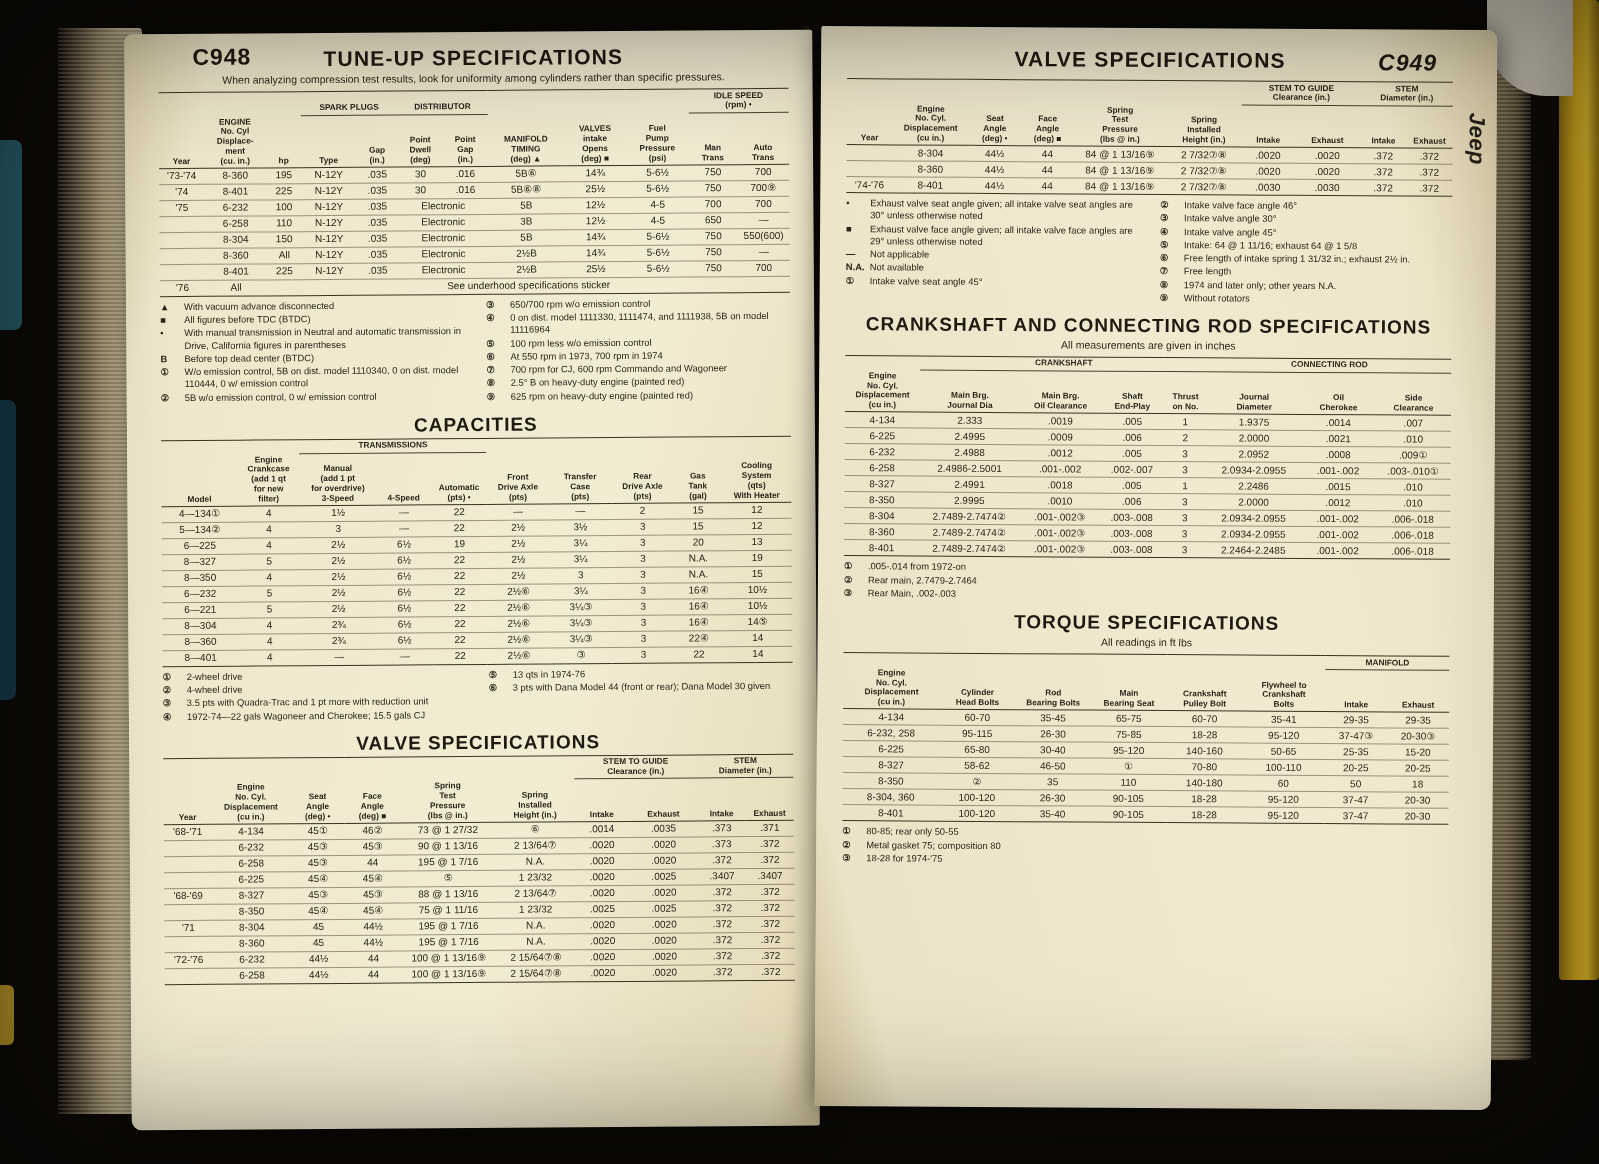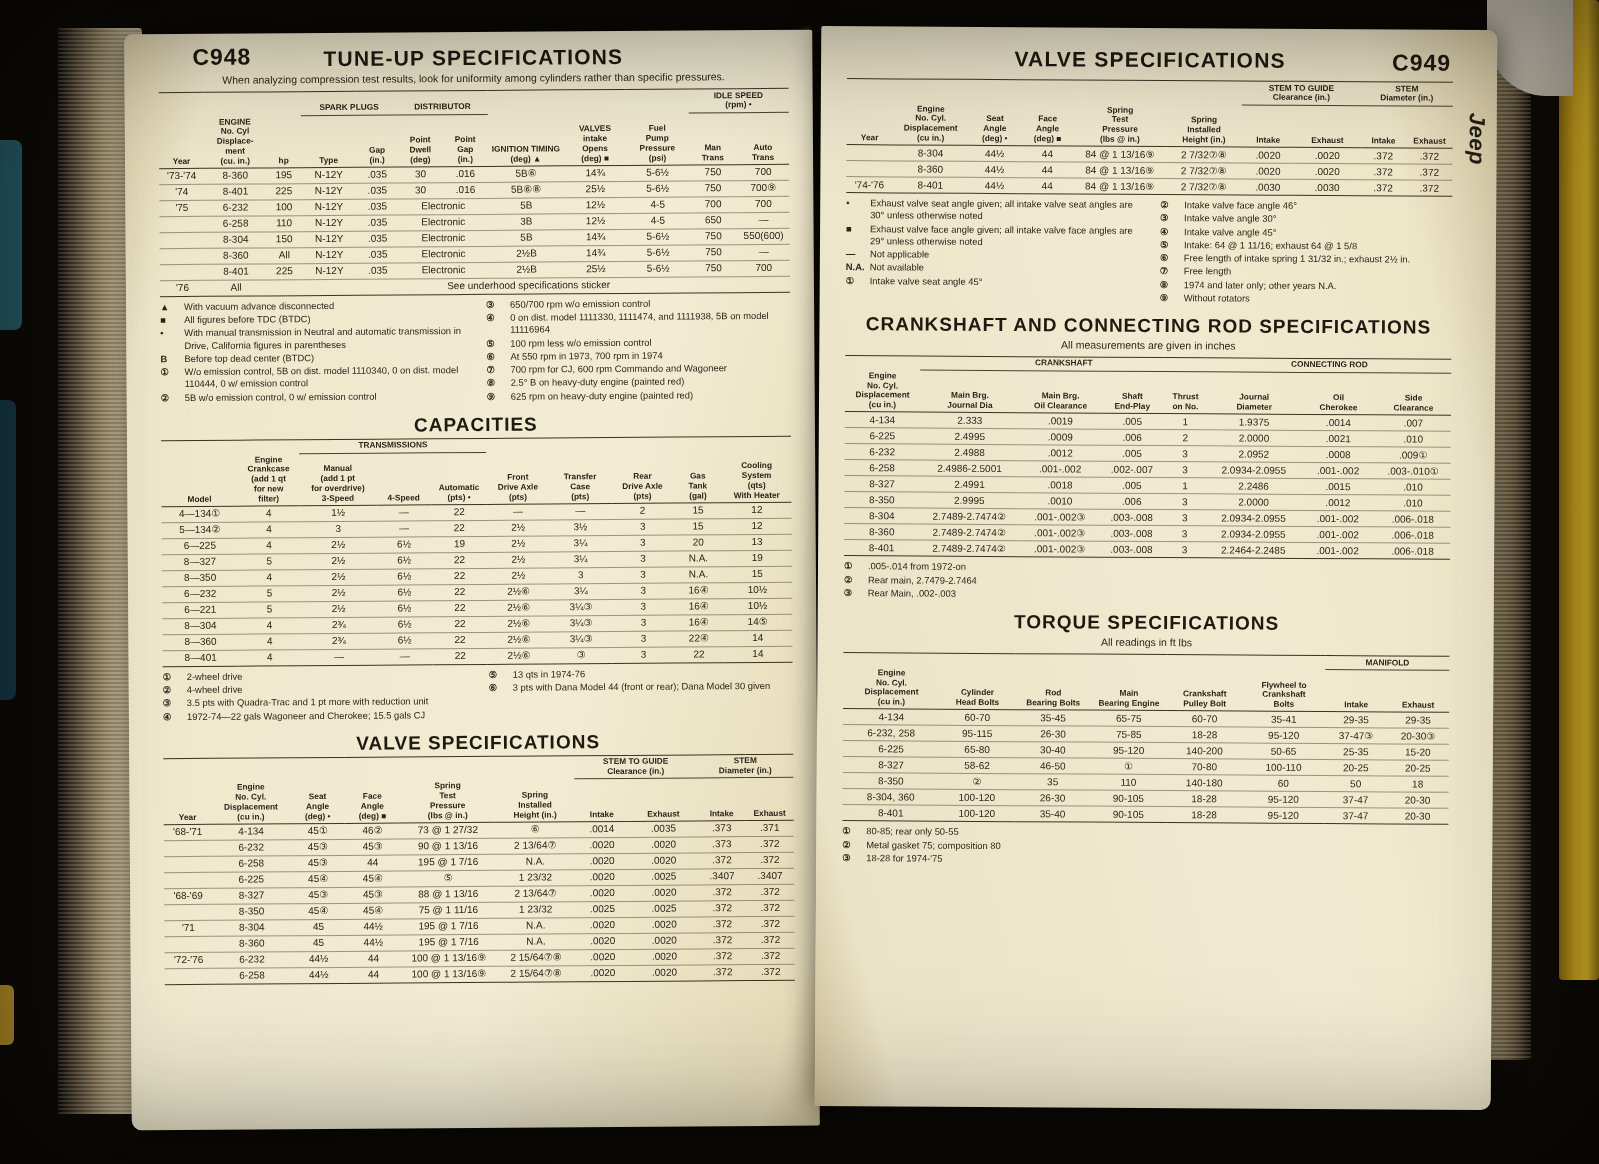--- a/index.html
+++ b/index.html
@@ -37,21 +37,21 @@
      border-radius:2px 10px 10px 2px;box-shadow:0 0 30px rgba(0,0,0,.6);
      padding:16px 44px 8px 26px;}
   
   .page-code{font-size:23px;font-weight:bold;letter-spacing:1px;color:#1f1a11;}
   h1{margin:0;font-size:21px;font-weight:bold;letter-spacing:1.2px;text-align:center;color:#1f1a11;}
   h2{margin:10px 0 2px;font-size:19px;font-weight:bold;letter-spacing:1px;text-align:center;color:#1f1a11;}
   .sub{margin:2px 0 6px;font-size:10.5px;text-align:center;color:#2b241a;}
   .head-left{position:relative;margin-bottom:2px;}
   .head-left .page-code{position:absolute;left:34px;top:-4px;}
   .head-right{display:flex;align-items:baseline;justify-content:center;position:relative;margin:4px 0 8px;}
-  .head-right .page-code{position:absolute;right:2px;top:0;}
+  .head-right .page-code{position:absolute;right:16px;top:0;font-style:italic;}
   .jeep{position:absolute;right:-6px;top:96px;transform:rotate(90deg);transform-origin:center;
      font-size:22px;font-weight:bold;font-style:italic;color:#241e14;letter-spacing:.5px;}
   
   table.spec{width:100%;border-collapse:collapse;table-layout:fixed;margin:2px 0 4px;}
   table.spec th,table.spec td{padding:1.5px 1px;text-align:center;vertical-align:bottom;color:#2b241a;}
   table.spec th{font-size:8.3px;line-height:1.18;font-weight:bold;white-space:pre-line;}
   table.spec td{font-size:10px;line-height:1.2;vertical-align:middle;}
   table.spec thead tr.cols th{border-bottom:1.6px solid #3b3223;}
   table.spec thead{border-top:1.6px solid #3b3223;}
   table.spec tbody tr + tr td{border-top:1px solid rgba(74,62,42,.5);}
@@ -120,21 +120,21 @@
             <th>hp</th>
             <th>Type</th>
             <th>Gap
 (in.)</th>
             <th>Point
 Dwell
 (deg)</th>
             <th>Point
 Gap
 (in.)</th>
-            <th>IGNITION TIMING
+            <th>MANIFOLD TIMING
 (deg) ▲</th>
             <th>VALVES
 intake
 Opens
 (deg) ■</th>
             <th>Fuel
 Pump
 Pressure
 (psi)</th>
             <th>Man
@@ -1008,21 +1008,21 @@
           <tr class="cols">
             <th>Engine
 No. Cyl.
 Displacement
 (cu in.)</th>
             <th>Cylinder
 Head Bolts</th>
             <th>Rod
 Bearing Bolts</th>
             <th>Main
-Bearing Engine</th>
+Bearing Seat</th>
             <th>Crankshaft
 Pulley Bolt</th>
             <th>Flywheel to
 Crankshaft
 Bolts</th>
             <th>Intake</th>
             <th>Exhaust</th>
           </tr>
         </thead>
         <tbody>
@@ -1044,21 +1044,21 @@
             <td>18-28</td>
             <td>95-120</td>
             <td>37-47③</td>
             <td>20-30③</td>
           </tr>
           <tr>
             <td>6-225</td>
             <td>65-80</td>
             <td>30-40</td>
             <td>95-120</td>
-            <td>140-200</td>
+            <td>140-160</td>
             <td>50-65</td>
             <td>25-35</td>
             <td>15-20</td>
           </tr>
           <tr>
             <td>8-327</td>
             <td>58-62</td>
             <td>46-50</td>
             <td>①</td>
             <td>70-80</td>

